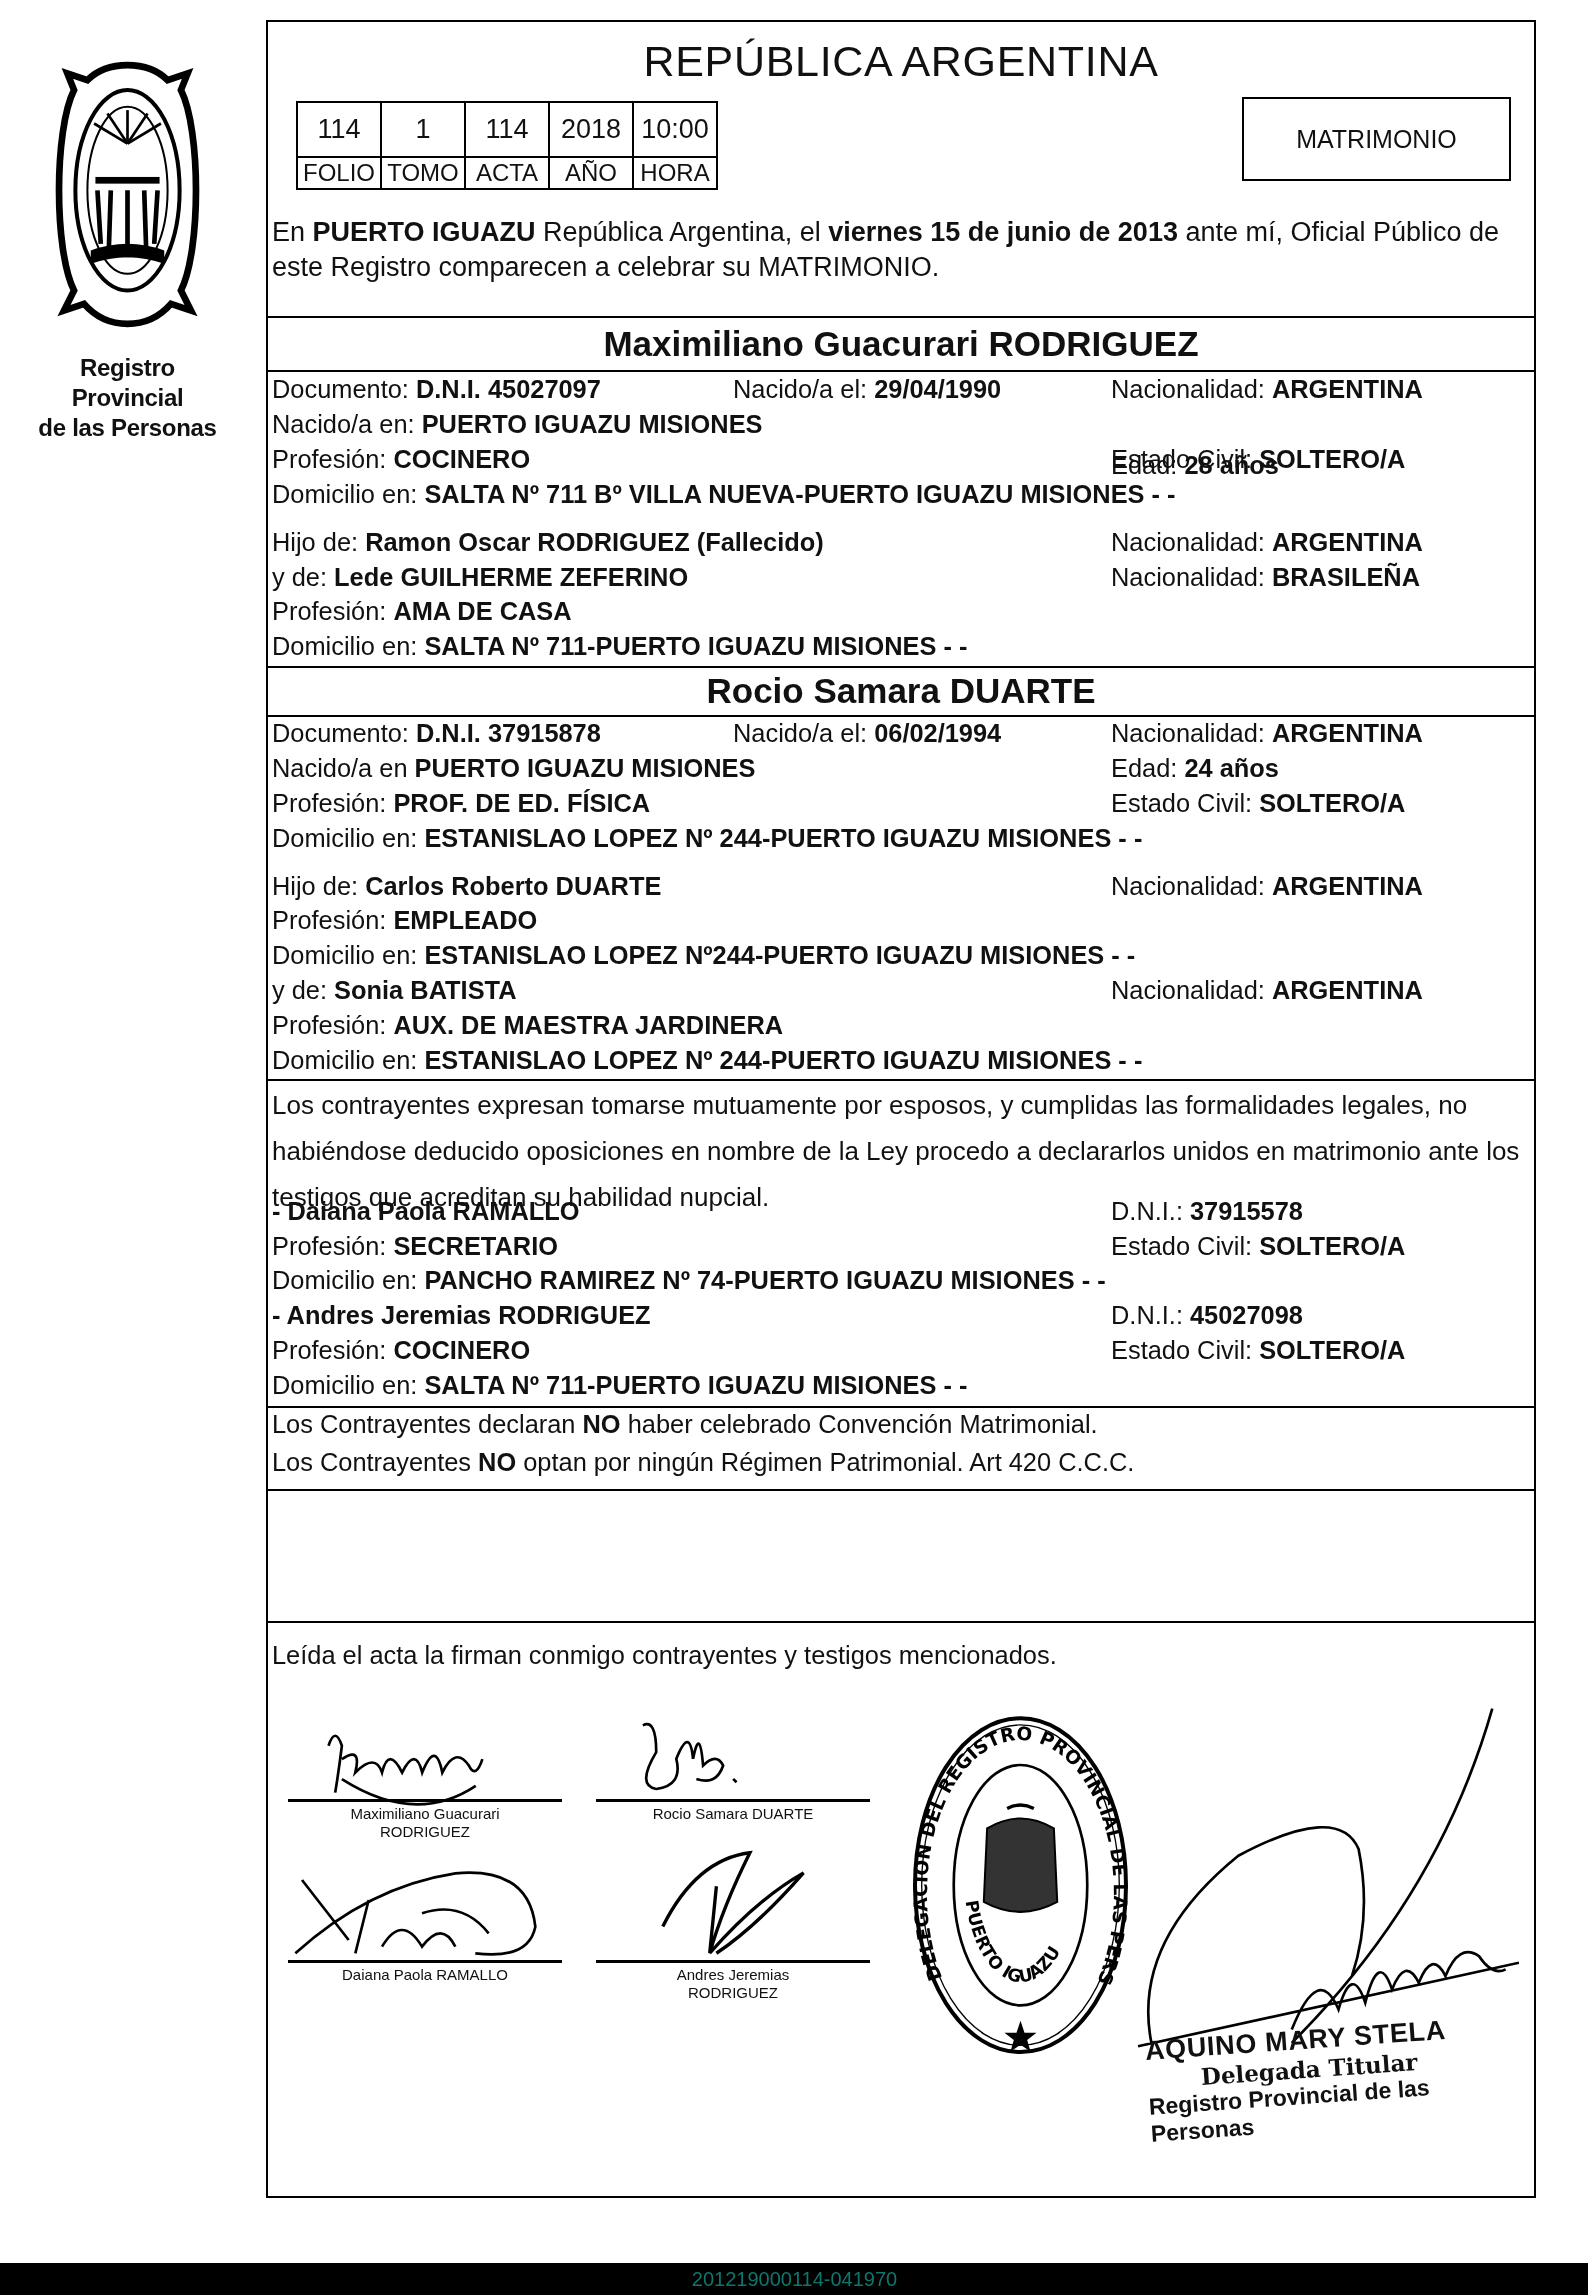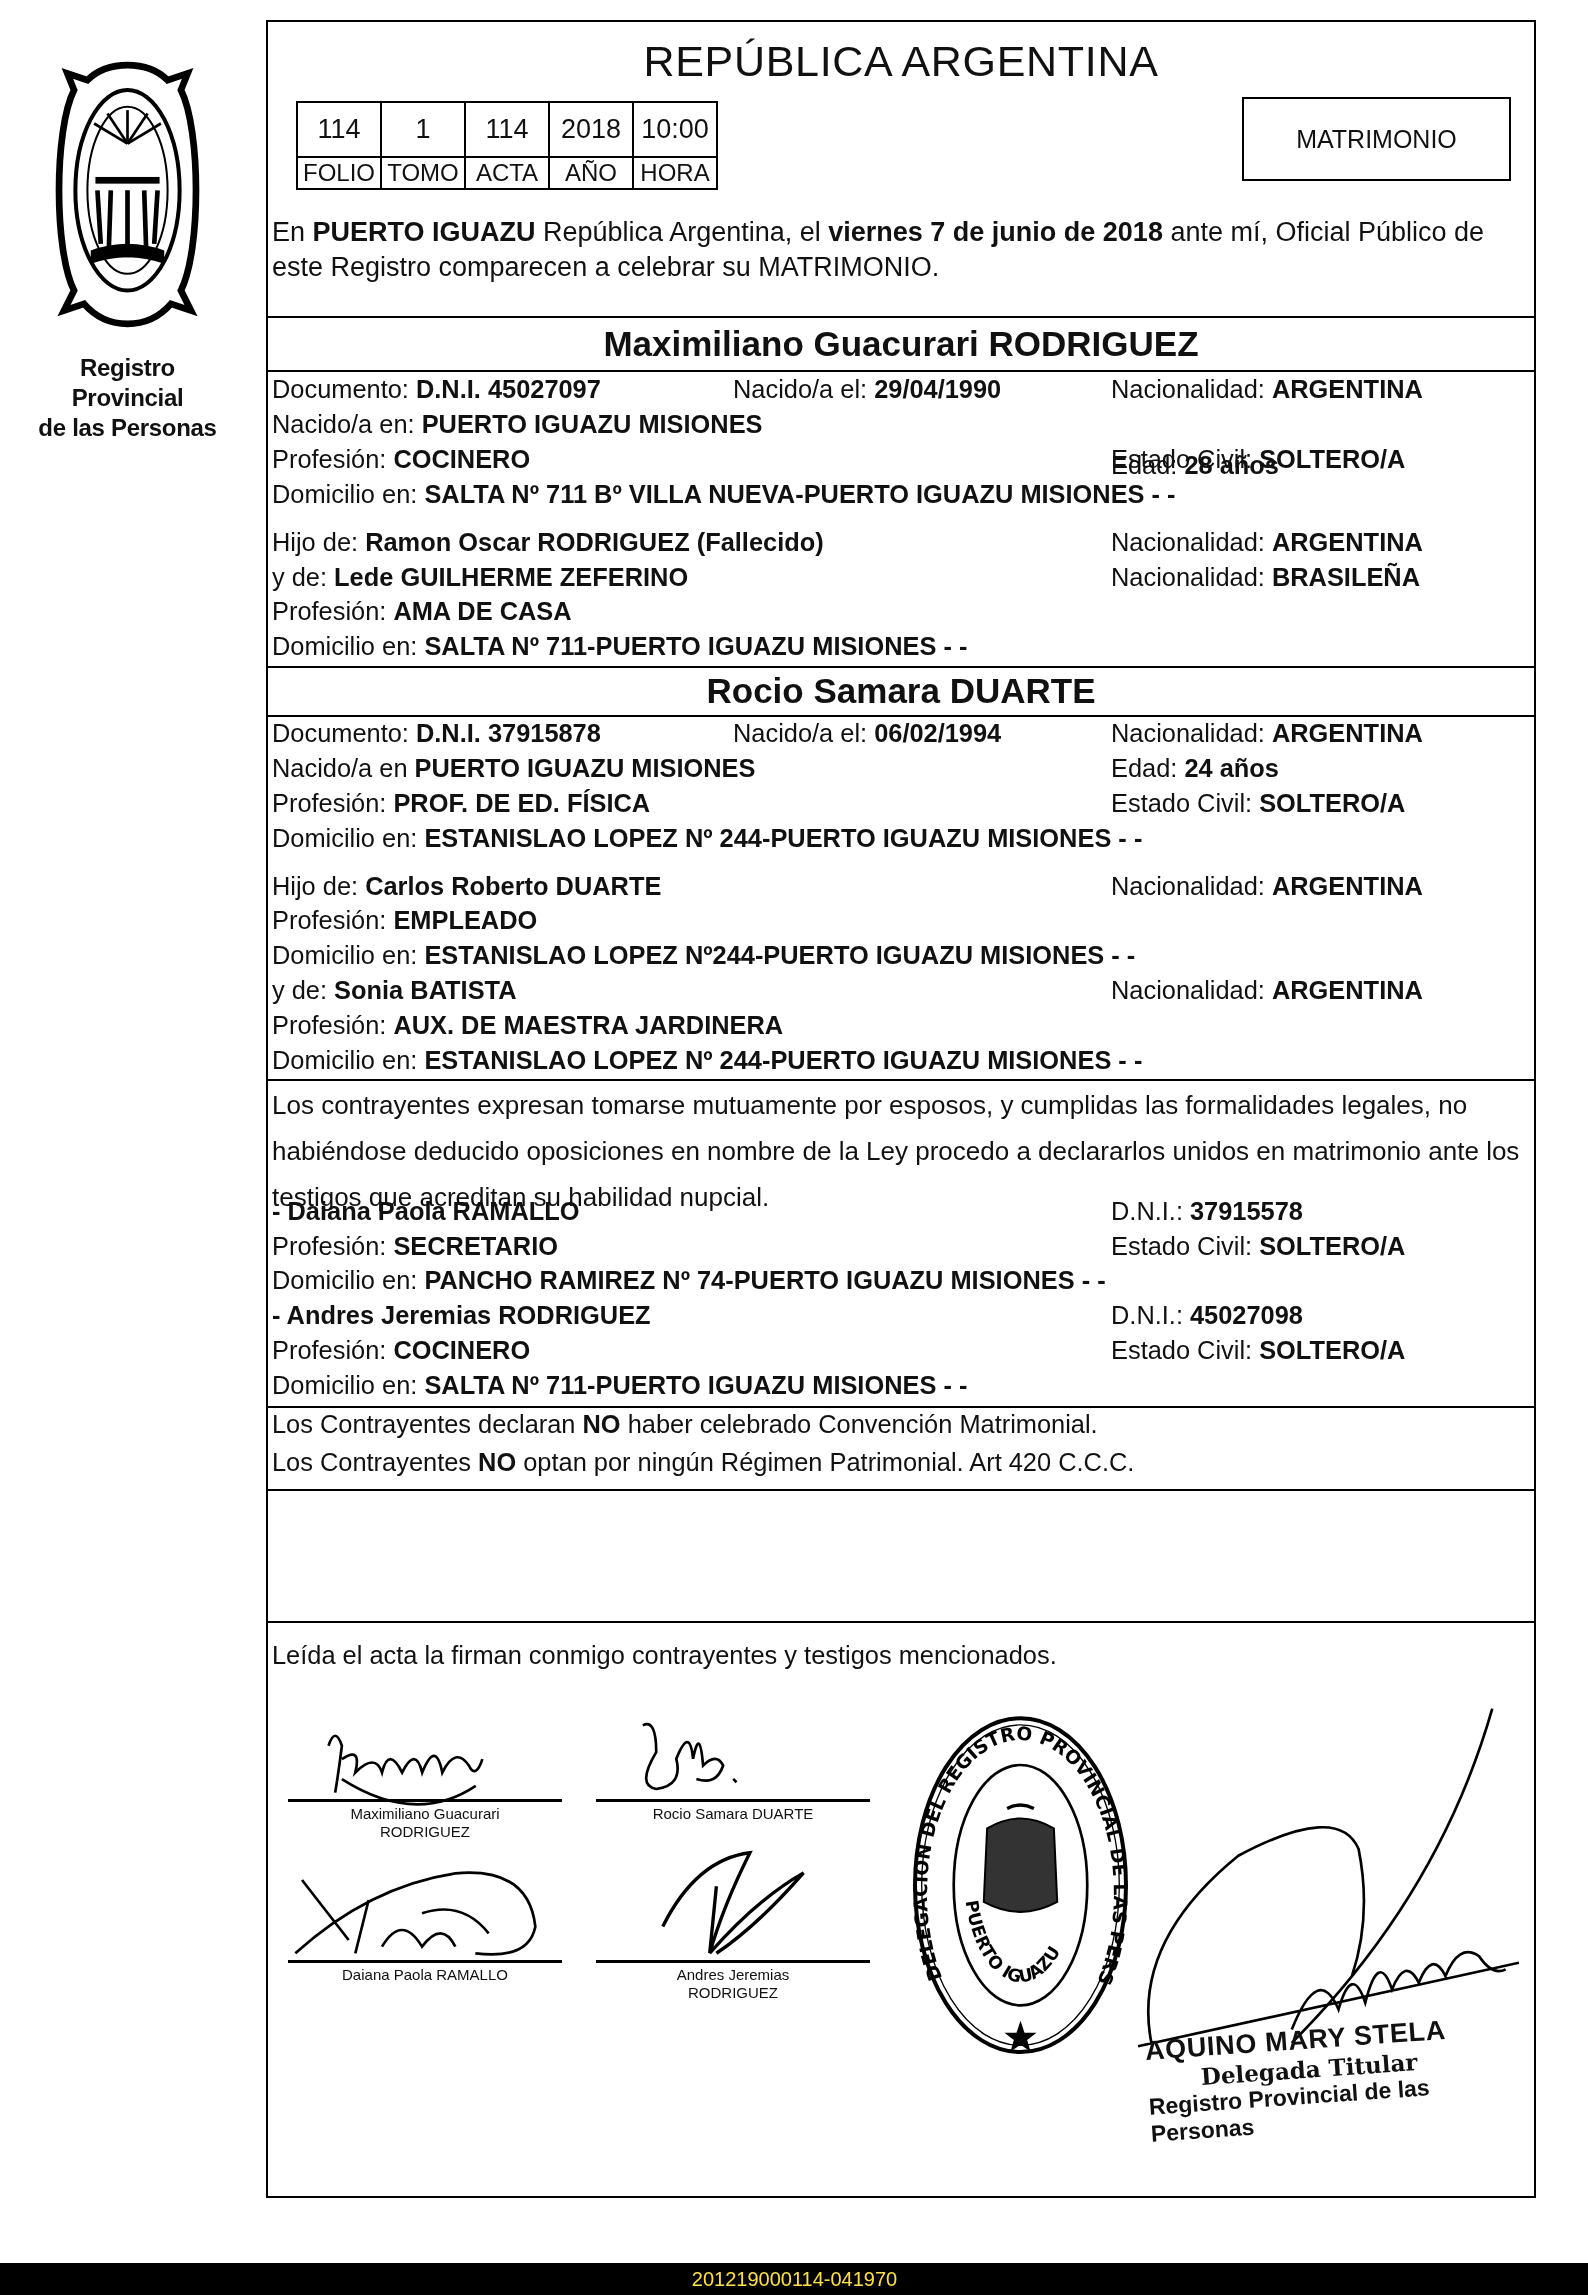--- a/index.html
+++ b/index.html
@@ -37,21 +37,21 @@
   .sig { position: absolute; text-align: center; font-size: 15px; line-height: 1.2; }
   .sig .rule { border-top: 3.3px solid #000; margin-bottom: 2.7px; }
   .sig svg { position: absolute; }
 
   .stamp { position: absolute; }
   .official { position: absolute; left: 876px; top: 2014px; font-family: "DejaVu Serif", serif; transform: rotate(-4deg); transform-origin: left top; }
   .official .o-name { font-size: 27px; font-family: "Liberation Sans", sans-serif; font-weight: bold; letter-spacing: 0.7px; }
   .official .o-role { font-size: 23px; font-weight: bold; margin-left: 54px; }
   .official .o-org { font-size: 23px; font-weight: bold; font-family: "Liberation Sans", sans-serif; font-stretch: condensed; }
 
-  .footer { position: absolute; left: 0; right: 0; bottom: 0; height: 32px; background: #000; color: #fde047; text-align: center; font-size: 20px; line-height: 32px; }
+  .footer { position: absolute; left: 0; right: 0; bottom: 0; height: 32px; background: #000; color: #0f766e; text-align: center; font-size: 20px; line-height: 32px; }
 </style>
 </head>
 <body>
 
 <div class="logo-block">
   <svg width="161" height="294" viewBox="0 0 240 440">
     <path d="M40 60 C 10 120, 10 300, 40 360 L 25 390 L 55 380 C 90 420, 150 420, 185 380 L 215 390 L 200 360 C 230 300, 230 120, 200 60 L 210 35 L 180 45 C 150 15, 90 15, 60 45 L 30 35 Z" fill="#fff" stroke="#000" stroke-width="10"></path>
     <ellipse cx="120" cy="210" rx="78" ry="150" fill="none" stroke="#000" stroke-width="6"></ellipse>
     <ellipse cx="120" cy="210" rx="60" ry="125" fill="none" stroke="#000" stroke-width="3"></ellipse>
     <g stroke="#000" stroke-width="4">
@@ -90,21 +90,21 @@
       <td>ACTA</td>
       <td>AÑO</td>
       <td>HORA</td>
     </tr>
   </tbody>
     </table>
 
   <div class="kind-box">MATRIMONIO</div>
 
   <div class="intro">
-    <span>En </span><b>PUERTO IGUAZU</b><span> República Argentina, el </span><b>viernes 7 de junio de 2018</b><span> ante mí, Oficial Público de este Registro comparecen a celebrar su MATRIMONIO.</span>
+    <span>En </span><b>PUERTO IGUAZU</b><span> República Argentina, el </span><b>viernes 15 de junio de 2013</b><span> ante mí, Oficial Público de este Registro comparecen a celebrar su MATRIMONIO.</span>
   </div>
 
   <div class="section" style="top:294px;"></div>
   <div class="name-bar" style="top:302px;">Maximiliano Guacurari RODRIGUEZ</div>
   <div class="section" style="top:348px;"></div>
 
   <div class="line" style="top:353px;"><span>Documento: </span><b>D.N.I. 45027097</b></div>
   <div class="line mid" style="top:353px;"><span>Nacido/a el: </span><b>29/04/1990</b></div>
   <div class="line right" style="top:353px;"><span>Nacionalidad: </span><b>ARGENTINA</b></div>
 

